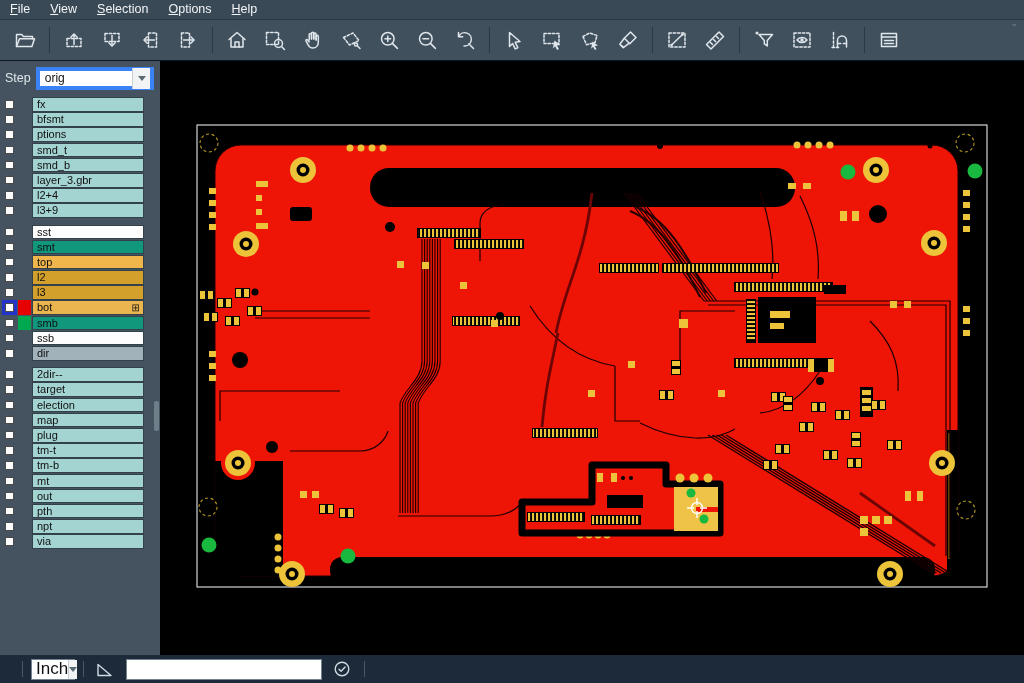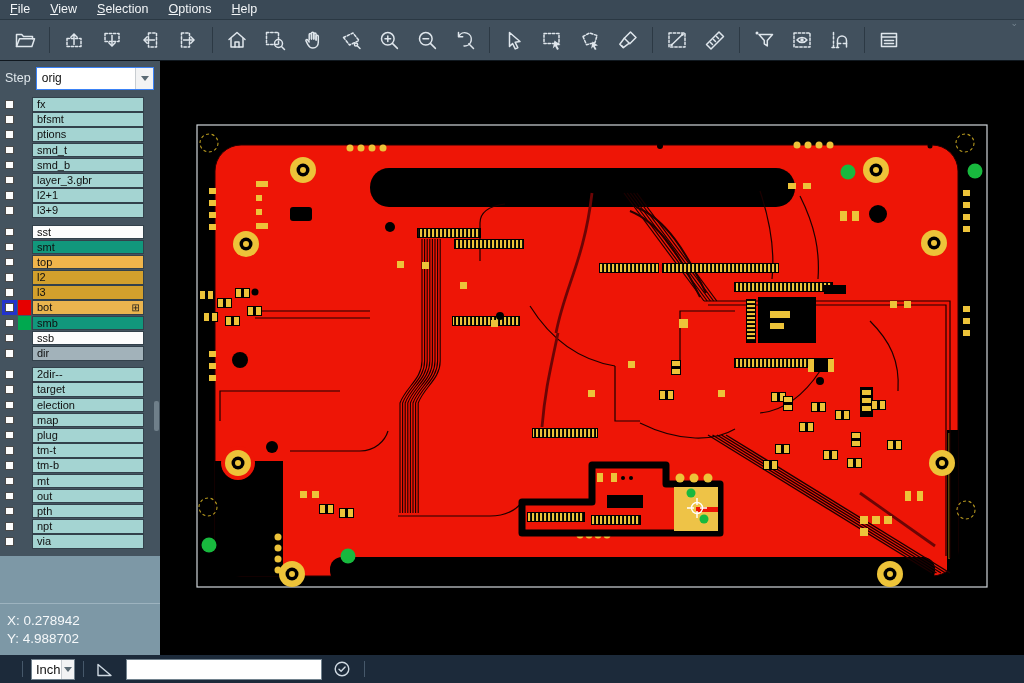--- a/index.html
+++ b/index.html
@@ -29,21 +29,21 @@
   .ticon svg{display:block;stroke:var(--icon-color);fill:none;stroke-width:1.5;stroke-linecap:round;stroke-linejoin:round}
   .ticon svg .d{stroke-dasharray:2.4 1.8}
   .ticon svg .f{fill:var(--icon-color);stroke:none}
   .tsep{width:1px;height:26px;background:var(--sep-color);margin:0 5px}
   .toolbar-overflow{position:absolute;right:6px;top:18px;color:#768591;font-size:9px}
 
   
   .sidebar{position:absolute;left:0;top:61px;width:160px;height:594px;background:var(--sidebar-bg);overflow:hidden}
   .step-row{display:flex;align-items:center;height:26px;margin:4px 6px 6px 5px}
   .step-label{color:#dfe7ec;font-size:12.5px;margin-right:5px}
-  .step-select{flex:1;height:23px;background:#fff;border:1px solid #3b82f6;display:flex;align-items:center;position:relative}
+  .step-select{flex:1;height:23px;background:#fff;border:4px solid #3b82f6;display:flex;align-items:center;position:relative}
   .step-select .val{flex:1;font-size:12px;color:#111;padding-left:5px}
   .sel-btn{width:18px;height:21px;display:flex;align-items:center;justify-content:center;border-left:1px solid #c8cdd1;background:#f2f3f4}
   .chev{width:0;height:0;border-left:4px solid transparent;border-right:4px solid transparent;border-top:5px solid #5a6a74}
   .layer-list{padding-right:16px}
   .lgap{height:6px}
   .lrow{display:flex;align-items:stretch;height:14.6px;margin-bottom:0.6px}
   .lchk{width:15px;height:100%;display:flex;align-items:center;justify-content:center;margin-left:2px;flex:none}
   .lchk.active{background:var(--active-blue)}
   .lchk .box{width:8.5px;height:8.5px;background:#fdfdfd;border:1.5px solid #4a4a4a}
   .lsw{width:13px;height:100%;margin-left:1px;flex:none}
@@ -61,21 +61,21 @@
 
   
   .canvas{position:absolute;left:160px;top:61px;width:864px;height:594px;background:var(--canvas-bg)}
   .canvas svg{display:block}
 
   
   .statusbar{position:absolute;left:0;bottom:0;width:1024px;height:28px;background:var(--statusbar-bg);
     display:flex;align-items:center;padding-left:14px}
   .ssep{width:1px;height:16px;background:#46586a;margin:0 8px}
   .unit-select{width:44px;height:21px;background:#fff;border:1px solid #72828e;display:flex;align-items:center}
-  .unit-select .val{flex:1;font-size:13px;color:#111;padding-left:4px}
+  .unit-select .val{flex:1;font-size:17px;color:#111;padding-left:4px}
   .unit-select .sel-btn{height:19px;width:15px}
   .sicon svg{display:block;stroke:#cfd9e2;fill:none;stroke-width:1.4;stroke-linecap:round;stroke-linejoin:round}
   .cmd-input{width:196px;height:21px;background:#fff;border:1px solid #72828e;font-size:11.5px;padding:0 4px;
     font-family:"Liberation Sans",sans-serif;margin-left:10px}
   .sicon{margin-left:10px}
 </style>
 </head>
 <body>
 
 <div class="app">
@@ -357,21 +357,21 @@
           <span class="llabel bg-teal">
             <span class="txt">layer_3.gbr</span>
           </span>
         </div>
         <div class="lrow">
           <span class="lchk">
             <span class="box"></span>
           </span>
           <span class="lsw" style="background:transparent"></span>
           <span class="llabel bg-teal">
-            <span class="txt">l2+1</span>
+            <span class="txt">l2+4</span>
           </span>
         </div>
         <div class="lrow">
           <span class="lchk">
             <span class="box"></span>
           </span>
           <span class="lsw" style="background:transparent"></span>
           <span class="llabel bg-teal">
             <span class="txt">l3+9</span>
           </span>
@@ -563,25 +563,20 @@
           <span class="lchk">
             <span class="box"></span>
           </span>
           <span class="lsw" style="background:transparent"></span>
           <span class="llabel bg-teal">
             <span class="txt">via</span>
           </span>
         </div>
       </div>
     <div class="scroll-thumb"></div>
-    <div class="coords">
-      <div class="divider"></div>
-      <div class="coord-line">X: 0.278942</div>
-      <div class="coord-line">Y: 4.988702</div>
-    </div>
   </div>
 
   <div class="canvas">
     <svg width="864" height="594" viewBox="0 0 864 594">
       <defs>
         <pattern id="fp" width="4" height="8" patternUnits="userSpaceOnUse">
             <rect width="2.1" height="8" fill="var(--pad-yellow)"></rect>
           </pattern>
         <pattern id="fpv" width="8" height="4" patternUnits="userSpaceOnUse">
             <rect width="8" height="2.1" fill="var(--pad-yellow)"></rect>

